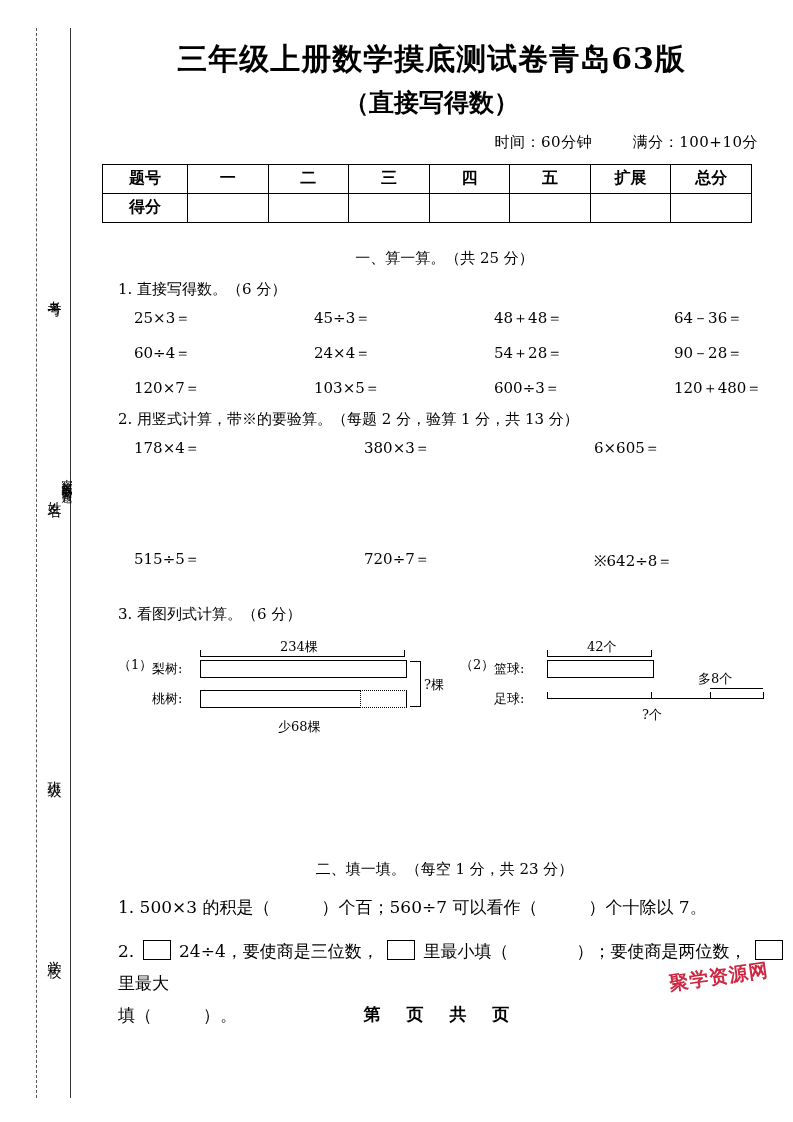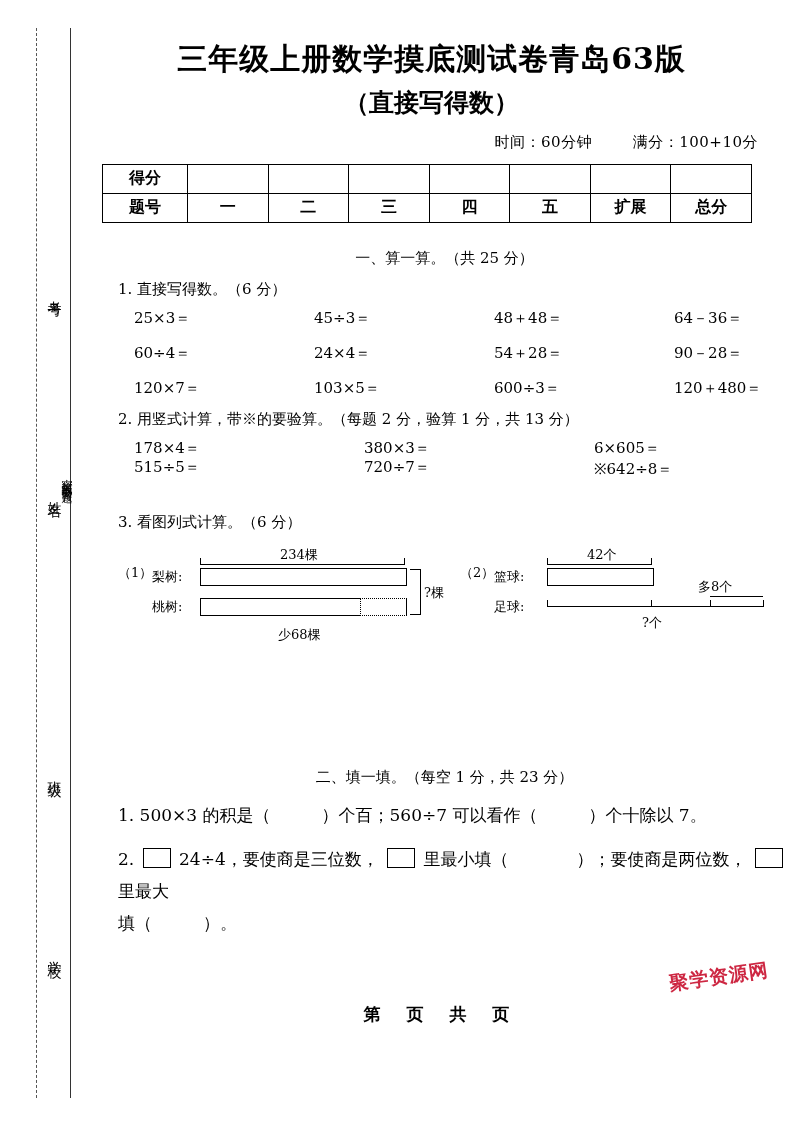--- a/index.html
+++ b/index.html
@@ -108,20 +108,21 @@
     display: grid;
     grid-template-columns: 180px 180px 180px 150px;
     margin: 10px 0 0 44px;
     row-gap: 16px;
     font-size: 15px;
   }
   .grid3 {
     display: grid;
     grid-template-columns: 230px 230px 200px;
     margin: 10px 0 0 44px;
+    row-gap: 92px;
     font-size: 15px;
   }
 
   
   .fig-wrap {
     position: relative;
     height: 130px;
     margin: 10px 0 0 0;
   }
   .fig-label { position: absolute; font-size: 13px; }
@@ -193,38 +194,38 @@
 
   <div class="meta-line">
     <span>时间：60分钟</span>
     <span class="gap"></span>
     <span>满分：100+10分</span>
   </div>
 
   <table class="score-table">
     <tbody>
         <tr>
-      <td class="firstcol">得分</td>
-      <td></td>
-      <td></td>
-      <td></td>
-      <td></td>
-      <td></td>
-      <td></td>
-      <td></td>
-    </tr>
-    <tr>
       <td class="firstcol">题号</td>
       <td>一</td>
       <td>二</td>
       <td>三</td>
       <td>四</td>
       <td>五</td>
       <td>扩展</td>
       <td>总分</td>
+    </tr>
+    <tr>
+      <td class="firstcol">得分</td>
+      <td></td>
+      <td></td>
+      <td></td>
+      <td></td>
+      <td></td>
+      <td></td>
+      <td></td>
     </tr>
   </tbody>
     </table>
 
   <div class="section-head">一、算一算。（共 25 分）</div>
 
   <div class="sub-item">1. 直接写得数。（6 分）</div>
   <div class="grid4">
     <div>25×3＝</div>
     <div>45÷3＝</div>

